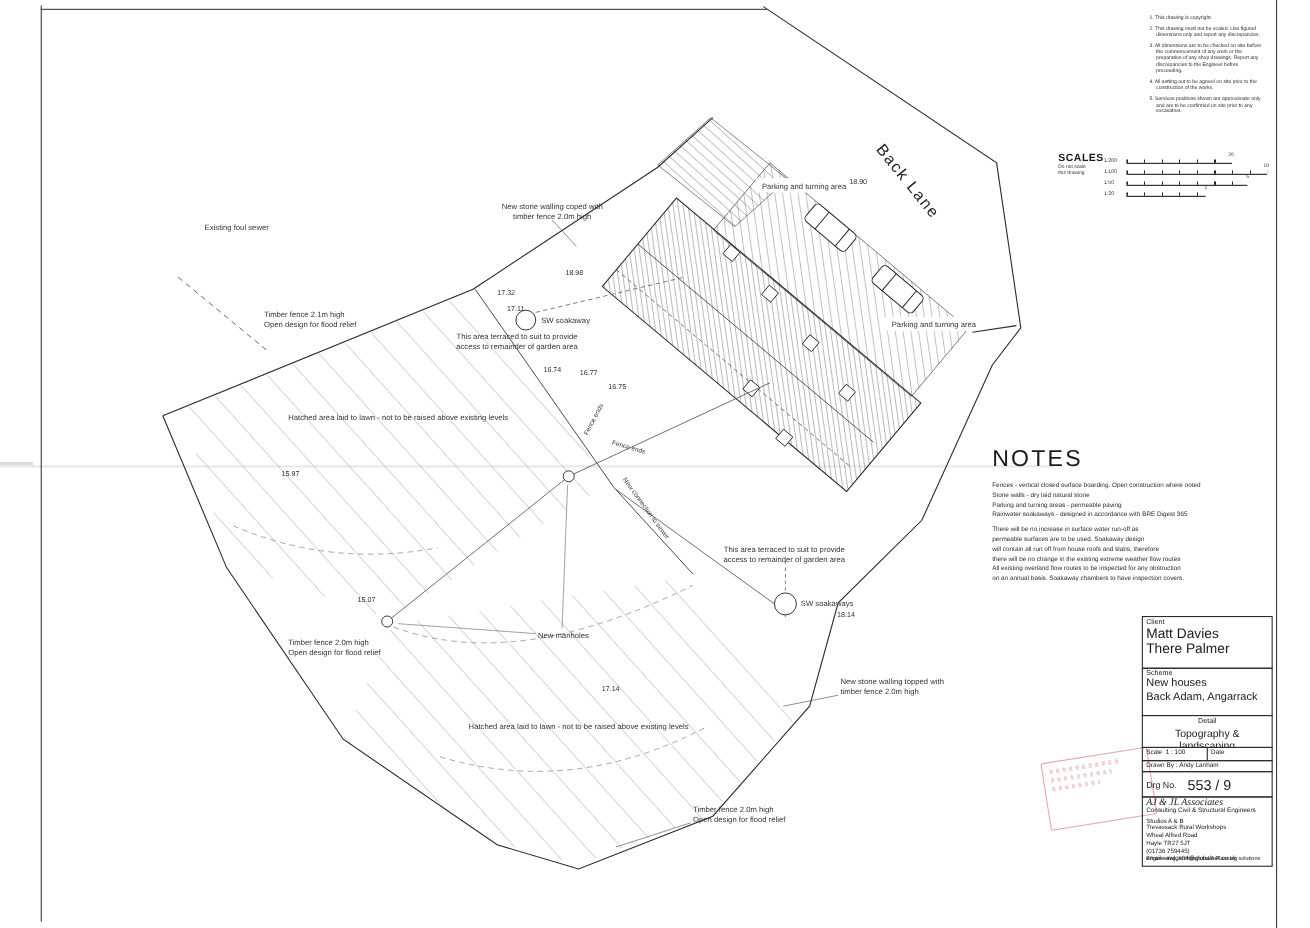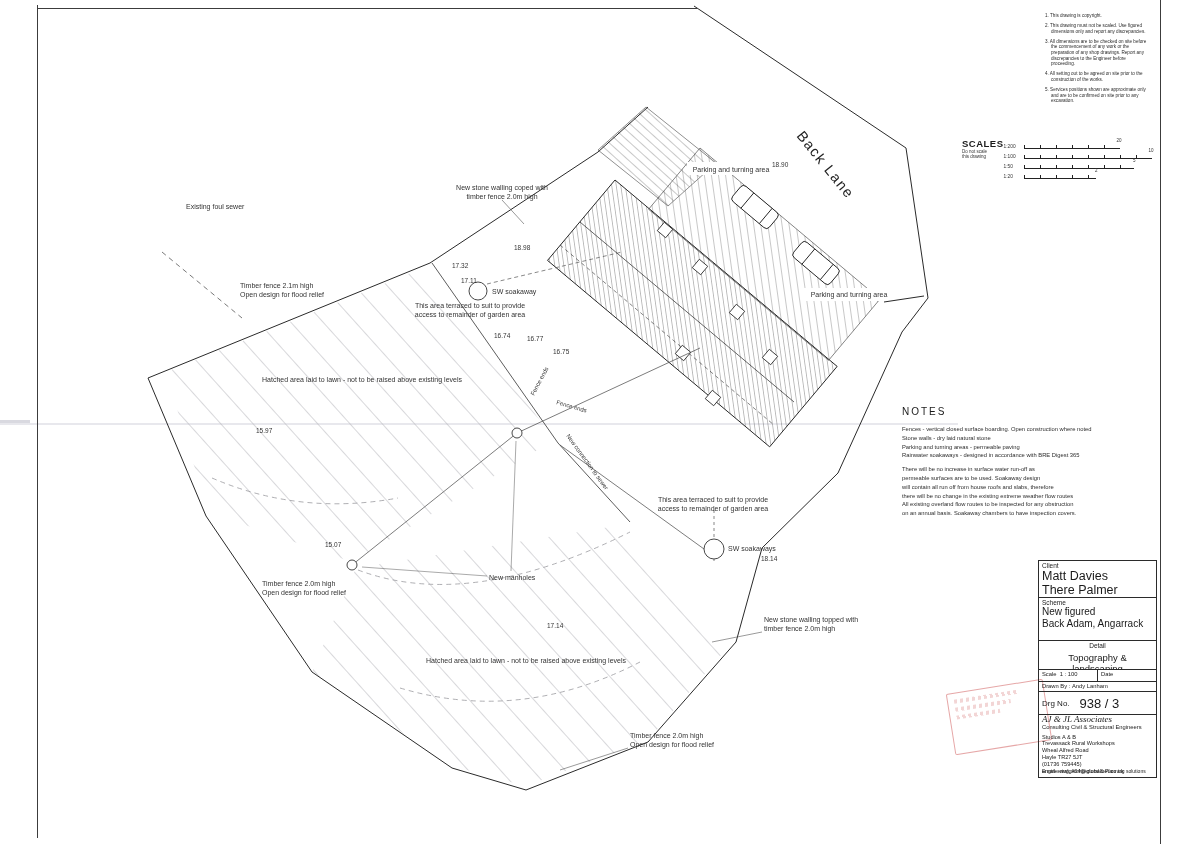--- a/index.html
+++ b/index.html
@@ -24,21 +24,21 @@
   .scales-bars{flex:1;padding-top:1px;}
   .scale-row{display:flex;align-items:flex-end;height:10px;}
   .scale-ratio{width:20px;font-size:4.8px;color:#333;}
   .scale-bar{position:relative;height:6px;border-bottom:1px solid #222;
      background:repeating-linear-gradient(90deg,#222 0 1px,transparent 1px 16px);
      background-size:100% 3px;background-repeat:no-repeat;background-position:bottom left;}
   .scale-end{position:absolute;right:-2px;top:-4px;font-size:4.5px;color:#333;}
 
   
   .notes{position:absolute;left:902px;top:406px;width:200px;color:#2d2d2d;}
-  .notes h2{margin:0 0 8px 0;font-size:10px;font-weight:normal;letter-spacing:2px;color:#1a1a1a;}
+  .notes h2{margin:0 0 8px 0;font-size:21px;font-weight:normal;letter-spacing:2px;color:#1a1a1a;}
   .notes .nline{font-size:5.8px;line-height:8.8px;white-space:nowrap;}
   .notes .gap{height:5px;}
 
   
   .tb{position:absolute;left:1038px;top:561px;width:119px;color:#1a1a1a;}
   .tb .box{border:1px solid #2b2b2b;box-sizing:border-box;padding:1px 3px;margin-top:-1px;overflow:hidden;}
   .lbl{font-size:6.5px;}
   .client-name{font-size:12.5px;line-height:14px;}
   .scheme-line{font-size:10px;line-height:12px;}
   .detail-val{font-size:9.5px;margin-top:3px;}
@@ -285,44 +285,44 @@
   <div class="nline">on an annual basis. Soakaway chambers to have inspection covers.</div>
 </div>
 
 <div class="stamp">
   <div class="sline" style="width:64px;"></div>
   <div class="sline" style="width:56px;"></div>
   <div class="sline" style="width:44px;"></div>
 </div>
 
 <div class="tb">
-  <div class="box" style="height:38px;">
+  <div class="box" style="height:48px;">
     <div class="lbl">Client</div>
     <div class="client-name">Matt Davies</div>
     <div class="client-name">There Palmer</div>
   </div>
   <div class="box" style="height:44px;">
     <div class="lbl">Scheme</div>
-    <div class="scheme-line">New figured</div>
+    <div class="scheme-line">New houses</div>
     <div class="scheme-line">Back Adam, Angarrack</div>
   </div>
   <div class="box" style="height:30px;text-align:center;">
     <div class="lbl">Detail</div>
     <div class="detail-val">Topography &amp; landscaping</div>
   </div>
   <div class="box row" style="height:13px;">
     <div class="cell"><span>Scale</span>&nbsp;&nbsp;<span>1 : 100</span></div>
     <div class="cell"><span>Date</span></div>
   </div>
   <div class="box" style="height:11px;font-size:5.8px;">
     <span>Drawn By :</span>&nbsp;<span>Andy Lanham</span>
   </div>
   <div class="box drg" style="height:24px;align-items:center;">
     <span>Drg No.</span>
-    <span class="drgv">938 / 3</span>
+    <span class="drgv">553 / 9</span>
   </div>
   <div class="box company" style="height:64px;">
     <div class="cname">AJ &amp; JL Associates</div>
     <div class="ctag">Consulting Civil &amp; Structural Engineers</div>
     <div>Studios A &amp; B</div>
     <div>Trevassack Rural Workshops</div>
     <div>Wheal Alfred Road</div>
     <div>Hayle TR27 5JT</div>
     <div>(01736 759445)</div>
     <div>email : awlgv04@globalnet.co.uk</div>

